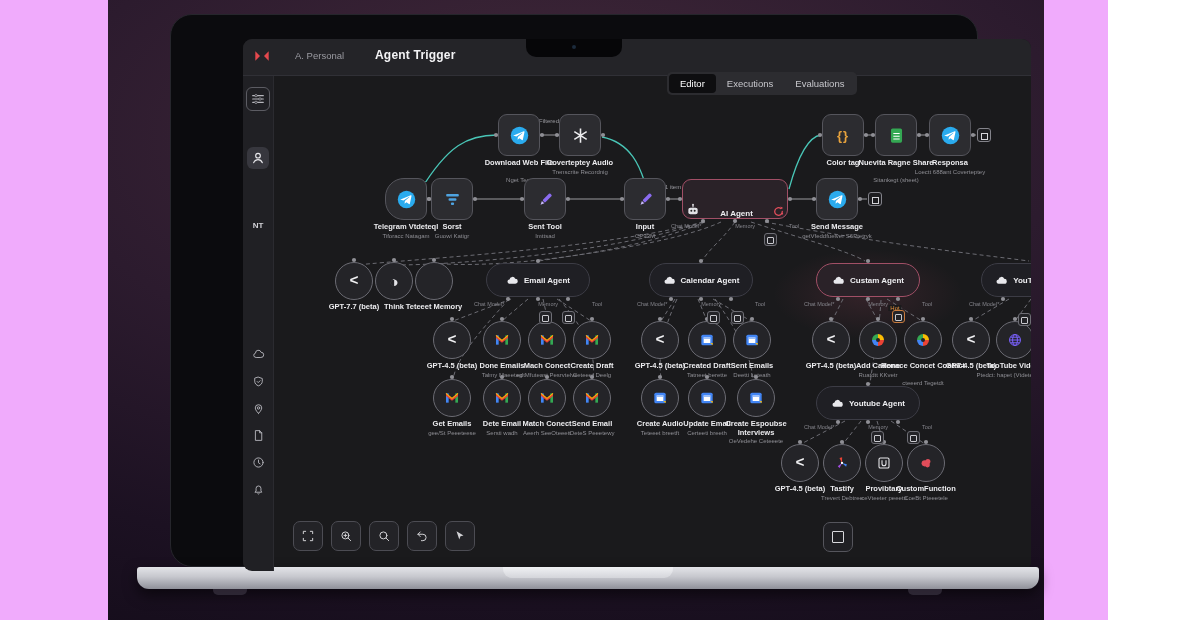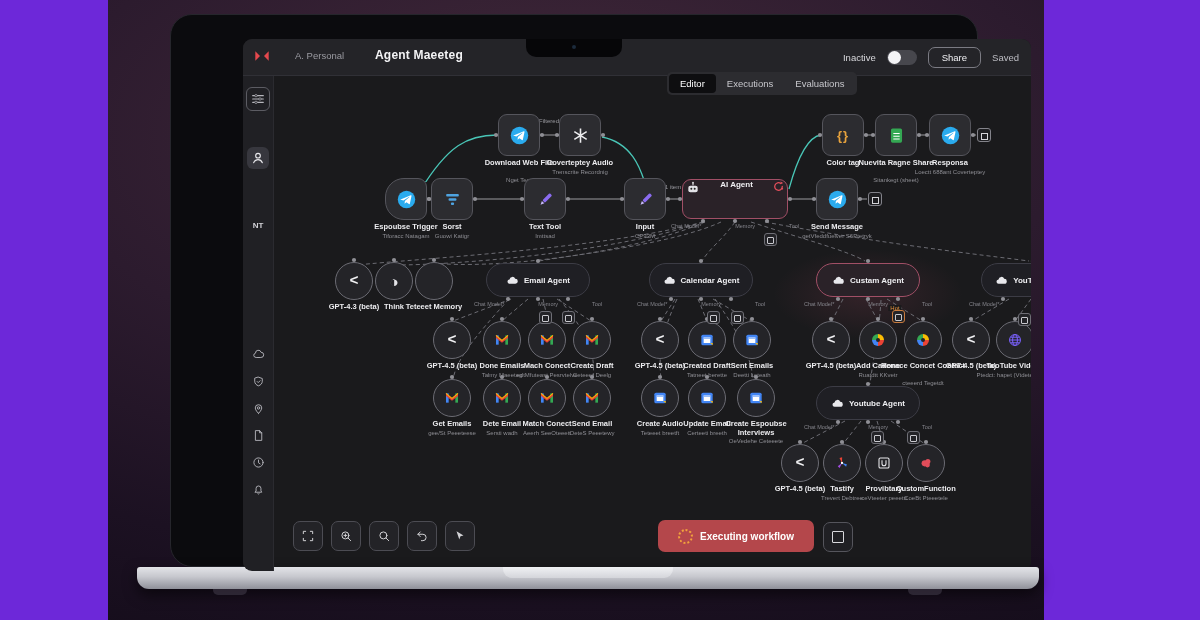--- a/index.html
+++ b/index.html
@@ -1,16 +1,16 @@
 <!DOCTYPE html>
 <html><head>
 <meta charset="utf-8">
 <style>
   html,body{margin:0;padding:0;background:#fff;font-family:"Liberation Sans",sans-serif;}
-  .page{position:relative;width:1200px;height:620px;background:#6d28d9;overflow:hidden;}
+  .page{position:relative;width:1108px;height:620px;background:#f0abfc;overflow:hidden;}
   .photo{position:absolute;left:108px;top:0;width:936px;height:620px;
     background:radial-gradient(120% 90% at 48% 22%, #43293a 0%, #2c1b2e 45%, #1c1122 78%, #150d1b 100%);}
   
   .lid{position:absolute;left:62px;top:14px;width:808px;height:553px;background:#0b0b0e;border:1px solid #26262c;border-radius:22px;box-sizing:border-box;}
   .screen{position:absolute;left:72px;top:24px;width:788px;height:532px;background:#1b1b1e;border-radius:9px;overflow:hidden;}
   .notch{position:absolute;left:50%;transform:translateX(-50%);top:24px;width:96px;height:18px;background:#060608;border-radius:0 0 10px 10px;z-index:60;}
   .cam{position:absolute;left:50%;top:6px;transform:translateX(-50%);width:4px;height:4px;border-radius:50%;background:#1c2b3c;}
   .base{position:absolute;left:29px;top:567px;width:902px;height:22px;border-radius:3px 3px 12px 12px;
     background:linear-gradient(#e3e4e8 0%,#c6c7cd 45%,#8f9099 100%);box-shadow:0 6px 14px rgba(0,0,0,.55);}
   .base-notch{position:absolute;left:50%;top:0;transform:translateX(-50%);width:170px;height:11px;background:linear-gradient(#f0f1f4,#d4d5da);border-radius:0 0 9px 9px;}
@@ -40,21 +40,21 @@
   path.teal{stroke:#49c5b6;stroke-width:1.3;fill:none;}
   path.dash{stroke:#6c6c73;stroke-width:1;fill:none;stroke-dasharray:4 3;}
   .glow{position:absolute;width:190px;height:90px;border-radius:50%;background:radial-gradient(closest-side,rgba(212,86,120,.14),rgba(212,86,120,0));z-index:5;}
   
   .node{position:absolute;z-index:20;box-sizing:border-box;}
   .sq{width:42px;height:42px;background:#2c2c30;border:1px solid #55555c;border-radius:9px;display:flex;align-items:center;justify-content:center;}
   .sq.trigger{border-radius:19px 9px 9px 19px;}
   .round{width:38px;height:38px;background:#242428;border:1.4px solid #6b6b73;border-radius:50%;display:flex;align-items:center;justify-content:center;}
   .pill{width:104px;height:34px;background:#1f1f24;border:1.2px solid #3c3c45;border-radius:17px;display:flex;align-items:center;justify-content:center;gap:5px;}
   .pill.pink,.wide.pink{border-color:#a14f66;background:#2a2228;}
-  .wide{width:106px;height:40px;background:#2c2c30;border:1.2px solid #7d4455;border-radius:9px;display:flex;align-items:flex-start;justify-content:center;gap:19px;}
+  .wide{width:106px;height:40px;background:#2c2c30;border:1.2px solid #7d4455;border-radius:9px;display:flex;align-items:flex-end;justify-content:center;gap:19px;}
   .mini{width:13px;height:13px;background:#232327;border:1px solid #6f6f76;border-radius:3px;}
   .mini::after{content:"";display:block;width:5px;height:5px;margin:3px auto;border:1px solid #c9c9ce;border-radius:1px;}
   .mini.orange{border-color:#c97b3d;}
   .endpoint{width:14px;height:14px;background:#1e1e21;border:1px solid #83838a;border-radius:3px;}
   .endpoint::after{content:"";display:block;width:5px;height:5px;margin:3.5px auto;border:1.2px solid #d4d4d8;}
   .nlbl{position:absolute;top:100%;margin-top:3px;left:50%;transform:translateX(-50%);width:100px;text-align:center;font-size:7.5px;font-weight:bold;color:#ececef;line-height:1.25;}
   .nsub{position:absolute;top:100%;margin-top:13px;left:50%;transform:translateX(-50%);width:104px;text-align:center;font-size:6px;color:#8e8e94;line-height:1.2;}
   .pill .plbl{font-size:8px;font-weight:bold;color:#eeeef1;}
   .wide .wlbl{font-size:8px;font-weight:bold;color:#eeeef1;}
   .ports{position:absolute;top:100%;margin-top:5px;left:50%;transform:translateX(-50%);width:128px;display:flex;justify-content:space-between;}
@@ -87,29 +87,21 @@
     <div class="lid">
       <div class="screen" id="screen">
         <div class="topbar">
           <span class="logo ic">
             <svg viewBox="0 0 24 20">
                 <path d="M2 3l7 7-7 7z" fill="#e5484d"></path>
                 <path d="M22 3l-7 7 7 7z" fill="#e5484d"></path>
               </svg>
           </span>
           <span class="crumb">A. Personal</span>
-          <span class="title">Agent Maeeteg</span>
-          <div class="tr-cluster">
-            <span class="status-lbl">Inactive</span>
-            <span class="toggle">
-                <span class="knob"></span>
-              </span>
-            <span class="share">Share</span>
-            <span class="saved">Saved</span>
-          </div>
+          <span class="title">Agent Trigger</span>
         </div>
         <div class="tabsbar" id="tabsbar">
             <span class="tab active">Editor</span>
             <span class="tab ">Executions</span>
             <span class="tab ">Evaluations</span>
           </div>
         <div class="rail" id="rail">
             <span class="rail-item boxed" style="top:12px">
               <span class="ic med">
                 <svg viewBox="0 0 24 24">
@@ -330,21 +322,21 @@
               <div class="nlbl">Coverteptey Audio</div>
               <div class="nsub" style="margin-top:14px">Trenscrite Recordnig</div>
             </div>
             <div class="node sq trigger" style="left:142px;top:139px">
               <span class="ic big">
                 <svg viewBox="0 0 24 24">
                   <circle cx="12" cy="12" r="11" fill="#2aabee"></circle>
                   <path d="M5.2 11.6l12.2-4.9c.6-.24 1.15.12.92.98l-2.1 9.55c-.15.66-.56.82-1.13.5l-3.2-2.36-1.54 1.5c-.2.2-.37.37-.73.37l.27-3.25 5.9-5.3c.26-.23-.06-.36-.4-.14l-7.3 4.6-3.14-.98c-.68-.21-.7-.68.25-.87z" fill="#fff"></path>
                 </svg>
               </span>
-              <div class="nlbl">Espoubse Trigger</div>
+              <div class="nlbl">Telegram Vtdeteql</div>
               <div class="nsub" style="margin-top:14px">Tiforacc Natagam</div>
             </div>
             <div class="node sq " style="left:188px;top:139px">
               <span class="ic big">
                 <svg viewBox="0 0 24 24">
                   <g fill="#4ea3e0">
                     <rect x="4" y="5" width="16" height="3.2" rx="1.2"></rect>
                     <rect x="7" y="10.4" width="10" height="3.2" rx="1.2"></rect>
                     <rect x="10" y="15.8" width="4" height="3.2" rx="1.2"></rect>
                   </g>
@@ -355,21 +347,21 @@
             </div>
             <div class="node sq " style="left:281px;top:139px">
               <span class="ic big">
                 <svg viewBox="0 0 24 24">
                   <g transform="rotate(45 12 12)">
                     <rect x="10" y="2.5" width="4.4" height="13" rx="1.4" fill="#8b6cf0"></rect>
                     <path d="M10 16.5h4.4L12.2 21z" fill="#c9b8ff"></path>
                   </g>
                 </svg>
               </span>
-              <div class="nlbl">Text Tool</div>
+              <div class="nlbl">Sent Tool</div>
               <div class="nsub" style="margin-top:14px">Imttsad</div>
             </div>
             <div class="node sq " style="left:381px;top:139px">
               <span class="ic big">
                 <svg viewBox="0 0 24 24">
                   <g transform="rotate(45 12 12)">
                     <rect x="10" y="2.5" width="4.4" height="13" rx="1.4" fill="#8b6cf0"></rect>
                     <path d="M10 16.5h4.4L12.2 21z" fill="#c9b8ff"></path>
                   </g>
                 </svg>
@@ -440,21 +432,21 @@
               </span>
               <div class="nlbl">Responsa</div>
               <div class="nsub" style="margin-top:14px">Loectt 688ant Coverteptey</div>
             </div>
             <div class="node endpoint" style="left:734px;top:89px"></div>
             <div class="node endpoint" style="left:625px;top:153px"></div>
             <div class="node round" style="left:92px;top:223px">
               <span class="ic med">
                 <span class="glyph-lt">&lt;</span>
               </span>
-              <div class="nlbl">GPT-4.3 (beta)</div>
+              <div class="nlbl">GPT-7.7 (beta)</div>
             </div>
             <div class="node round" style="left:132px;top:223px">
               <span class="ic med">
                 <span class="glyph-th">◑</span>
               </span>
               <div class="nlbl">Think</div>
             </div>
             <div class="node round" style="left:172px;top:223px">
               <span class="ic med"></span>
               <div class="nlbl">Teteeet Memory</div>
@@ -775,24 +767,20 @@
             <div class="node mini " style="left:488px;top:272px"></div>
             <div class="node mini orange" style="left:649px;top:271px"></div>
             <div class="node mini " style="left:628px;top:392px"></div>
             <div class="node mini " style="left:664px;top:392px"></div>
             <div class="node mini " style="left:775px;top:274px"></div>
             <span class="elbl " style="left:306px;top:82px">Filtered</span>
             <span class="elbl " style="left:176px;top:146px">Items</span>
             <span class="elbl " style="left:430px;top:148px">1 item</span>
             <span class="elbl hot" style="left:652px;top:269px">Hot</span>
           </div>
-        <div class="execbtn">
-          <span class="spin"></span>
-          <span class="elabel">Executing workflow</span>
-        </div>
         <div class="stopbtn"></div>
       <span class="toolbtn" style="left:50px">
             <span class="ic sml">
               <svg viewBox="0 0 24 24">
                 <g fill="none" stroke="currentColor" stroke-width="1.7" stroke-linecap="round" stroke-linejoin="round">
                   <path d="M4 8V4h4M16 4h4v4M20 16v4h-4M8 20H4v-4"></path>
                 </g>
               </svg>
             </span>
           </span>

